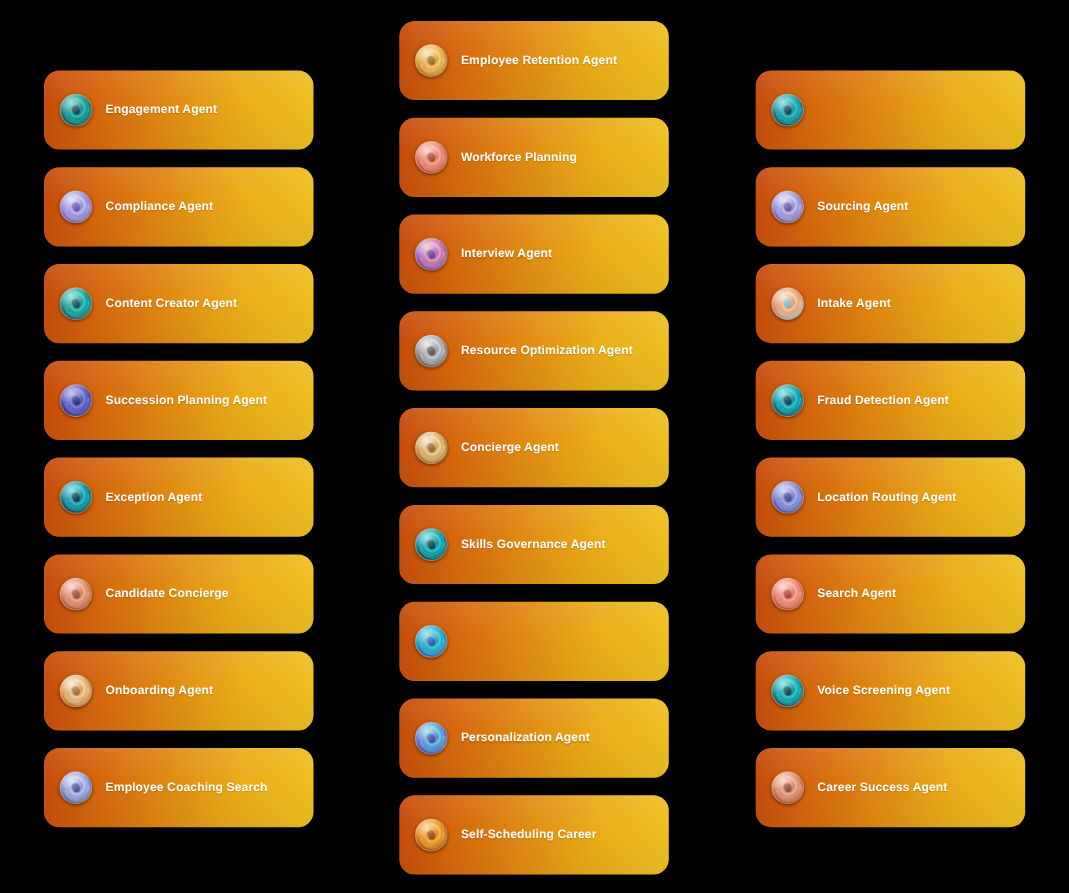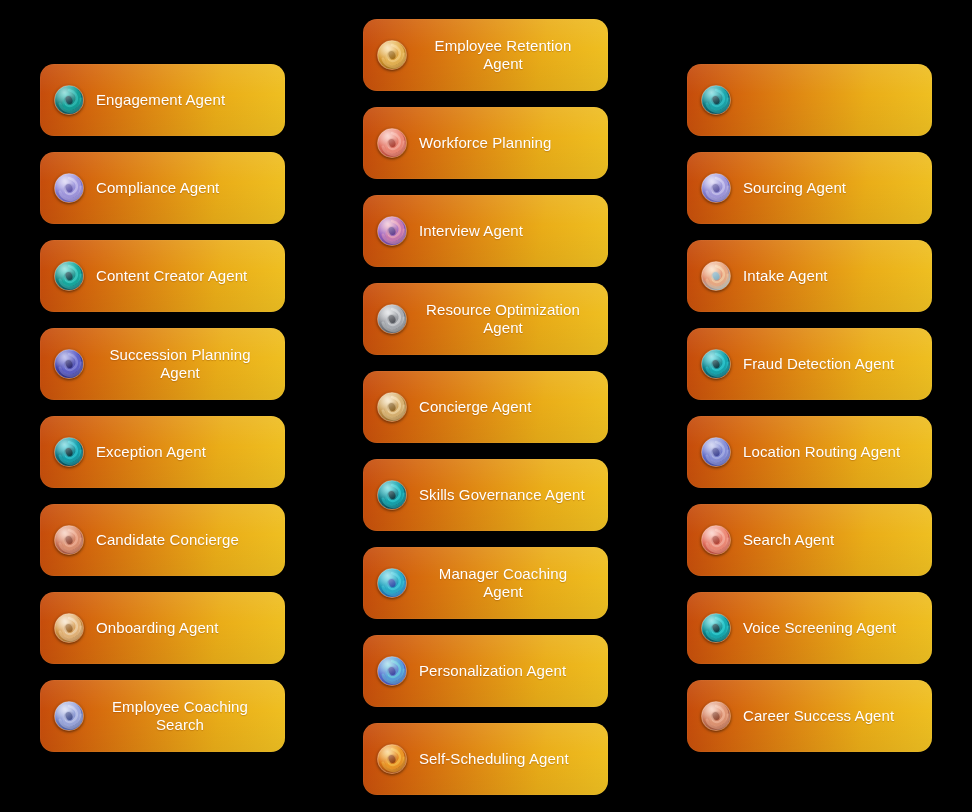--- a/index.html
+++ b/index.html
@@ -69,22 +69,22 @@
     box-shadow: 0 1px 3px rgba(0,0,0,0.55),
                 0 0 0 1px rgba(255,255,255,0.18) inset;
   }
 
   .orb svg { display: block; width: 30px; height: 30px; }
 
   .agent-label {
     position: relative;
     z-index: 2;
     color: #ffffff;
-    font-size: 15px;
-    font-weight: normal;
+    font-size: 11px;
+    font-weight: bold;
     line-height: 18px;
     letter-spacing: 0.1px;
     text-shadow: 0 1px 1px rgba(120,50,0,0.30);
     max-width: 168px;
     text-align: center;
   }
 </style>
 </head>
 <body>
 
@@ -623,21 +623,20 @@
       <path d="M30 4 C46 8 54 20 50 32 C46 44 34 50 26 46 C19 42 18 33 24 28 C29 24 36 26 37 32" fill="none" stroke="#2fb3cc" stroke-width="7" stroke-linecap="round" opacity="0.85"></path>
       <path d="M30 10 C42 13 48 22 45 31 C42 40 33 44 27 41 C22 38 22 31 27 28" fill="none" stroke="#49cfe2" stroke-width="5" stroke-linecap="round" opacity="0.8"></path>
       <path d="M12 38 C16 50 28 56 40 52 C50 48 56 38 54 28" fill="none" stroke="#49cfe2" stroke-width="6" stroke-linecap="round" opacity="0.45"></path>
       <circle cx="30" cy="30" r="11" fill="url(#core14)"></circle>
       <ellipse cx="30" cy="30" rx="6.5" ry="8" fill="#2a4aa8" opacity="0.9" transform="rotate(-25 30 30)"></ellipse>
       <circle cx="30" cy="30" r="29" fill="url(#glo14)"></circle>
     </g>
     <circle cx="30" cy="30" r="28.5" fill="none" stroke="rgba(255,255,255,0.30)" stroke-width="1.6"></circle>
   </svg>
         </span>
-        <span class="agent-label">Manager Coaching Agent</span>
       </div>
       <div class="agent-card">
         <span class="orb">
           <svg viewBox="0 0 60 60">
     <defs>
       <radialGradient id="bg15" cx="38%" cy="30%" r="78%">
         <stop offset="0%" stop-color="#6ad3e0"></stop>
         <stop offset="52%" stop-color="#5f74d4"></stop>
         <stop offset="100%" stop-color="#3a3f9c"></stop>
       </radialGradient>
@@ -695,21 +694,21 @@
       <path d="M30 4 C46 8 54 20 50 32 C46 44 34 50 26 46 C19 42 18 33 24 28 C29 24 36 26 37 32" fill="none" stroke="#ef9c2a" stroke-width="7" stroke-linecap="round" opacity="0.85"></path>
       <path d="M30 10 C42 13 48 22 45 31 C42 40 33 44 27 41 C22 38 22 31 27 28" fill="none" stroke="#f7c04a" stroke-width="5" stroke-linecap="round" opacity="0.8"></path>
       <path d="M12 38 C16 50 28 56 40 52 C50 48 56 38 54 28" fill="none" stroke="#f7c04a" stroke-width="6" stroke-linecap="round" opacity="0.45"></path>
       <circle cx="30" cy="30" r="11" fill="url(#core16)"></circle>
       <ellipse cx="30" cy="30" rx="6.5" ry="8" fill="#8d3a06" opacity="0.9" transform="rotate(-25 30 30)"></ellipse>
       <circle cx="30" cy="30" r="29" fill="url(#glo16)"></circle>
     </g>
     <circle cx="30" cy="30" r="28.5" fill="none" stroke="rgba(255,255,255,0.30)" stroke-width="1.6"></circle>
   </svg>
         </span>
-        <span class="agent-label">Self-Scheduling Agent</span>
+        <span class="agent-label">Self-Scheduling Career</span>
       </div>
     </div>
     <div class="column" id="col-right">
       <div class="agent-card">
         <span class="orb">
           <svg viewBox="0 0 60 60">
     <defs>
       <radialGradient id="bg17" cx="38%" cy="30%" r="78%">
         <stop offset="0%" stop-color="#35c9cf"></stop>
         <stop offset="52%" stop-color="#178289"></stop>

